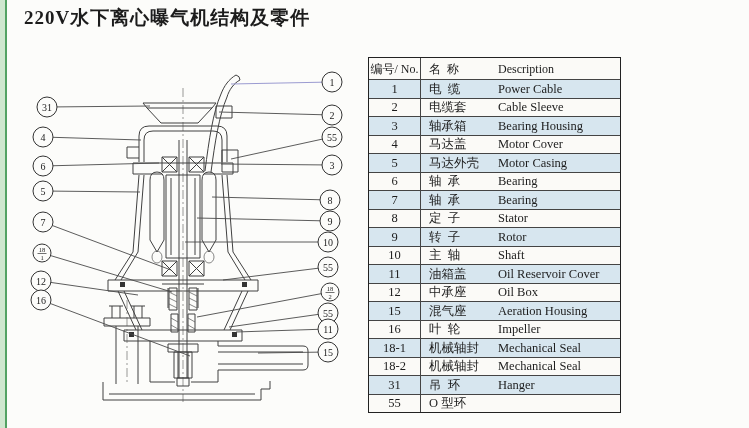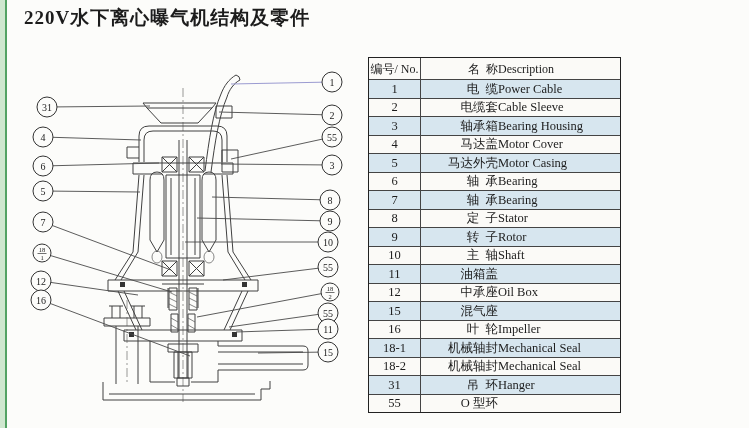--- a/index.html
+++ b/index.html
@@ -29,21 +29,21 @@
   }
   .prow{
     display:grid;grid-template-columns:52px 77px 1fr;align-items:center;
     height:18.5px;box-sizing:border-box;border-top:1px solid #444;
     font-size:12.5px;line-height:1;white-space:pre;
   }
   .prow.head{height:21px;border-top:none;font-size:12px;}
   .prow.blue{background:#d7e6ef;}
   .c-no{text-align:center;border-right:1px solid #444;height:100%;
         display:flex;align-items:center;justify-content:center;box-sizing:border-box;}
-  .c-name{padding-left:8px;text-align:right;}
+  .c-name{padding-left:8px;}
   .c-desc{padding-left:0;}
 </style>
 </head>
 <body>
 
 <div class="edge-light"></div>
 <div class="edge-dark"></div>
 
 <div class="title"><span>220V水下离心曝气机</span><span class="t2">结构及零件</span></div>
 
@@ -209,22 +209,22 @@
       <div class="prow blue"><div class="c-no">1</div><div class="c-name">电  缆</div><div class="c-desc">Power Cable</div></div>
       <div class="prow"><div class="c-no">2</div><div class="c-name">电缆套</div><div class="c-desc">Cable Sleeve</div></div>
       <div class="prow blue"><div class="c-no">3</div><div class="c-name">轴承箱</div><div class="c-desc">Bearing Housing</div></div>
       <div class="prow"><div class="c-no">4</div><div class="c-name">马达盖</div><div class="c-desc">Motor Cover</div></div>
       <div class="prow blue"><div class="c-no">5</div><div class="c-name">马达外壳</div><div class="c-desc">Motor Casing</div></div>
       <div class="prow"><div class="c-no">6</div><div class="c-name">轴  承</div><div class="c-desc">Bearing</div></div>
       <div class="prow blue"><div class="c-no">7</div><div class="c-name">轴  承</div><div class="c-desc">Bearing</div></div>
       <div class="prow"><div class="c-no">8</div><div class="c-name">定  子</div><div class="c-desc">Stator</div></div>
       <div class="prow blue"><div class="c-no">9</div><div class="c-name">转  子</div><div class="c-desc">Rotor</div></div>
       <div class="prow"><div class="c-no">10</div><div class="c-name">主  轴</div><div class="c-desc">Shaft</div></div>
-      <div class="prow blue"><div class="c-no">11</div><div class="c-name">油箱盖</div></div>
+      <div class="prow blue"><div class="c-no">11</div><div class="c-name">油箱盖</div><div class="c-desc">Oil Reservoir Cover</div></div>
       <div class="prow"><div class="c-no">12</div><div class="c-name">中承座</div><div class="c-desc">Oil Box</div></div>
-      <div class="prow blue"><div class="c-no">15</div><div class="c-name">混气座</div></div>
+      <div class="prow blue"><div class="c-no">15</div><div class="c-name">混气座</div><div class="c-desc">Aeration Housing</div></div>
       <div class="prow"><div class="c-no">16</div><div class="c-name">叶  轮</div><div class="c-desc">Impeller</div></div>
       <div class="prow blue"><div class="c-no">18-1</div><div class="c-name">机械轴封</div><div class="c-desc">Mechanical Seal</div></div>
       <div class="prow"><div class="c-no">18-2</div><div class="c-name">机械轴封</div><div class="c-desc">Mechanical Seal</div></div>
       <div class="prow blue"><div class="c-no">31</div><div class="c-name">吊  环</div><div class="c-desc">Hanger</div></div>
       <div class="prow"><div class="c-no">55</div><div class="c-name">O 型环</div></div>
     </div>
 </div>
 
 </body></html>

